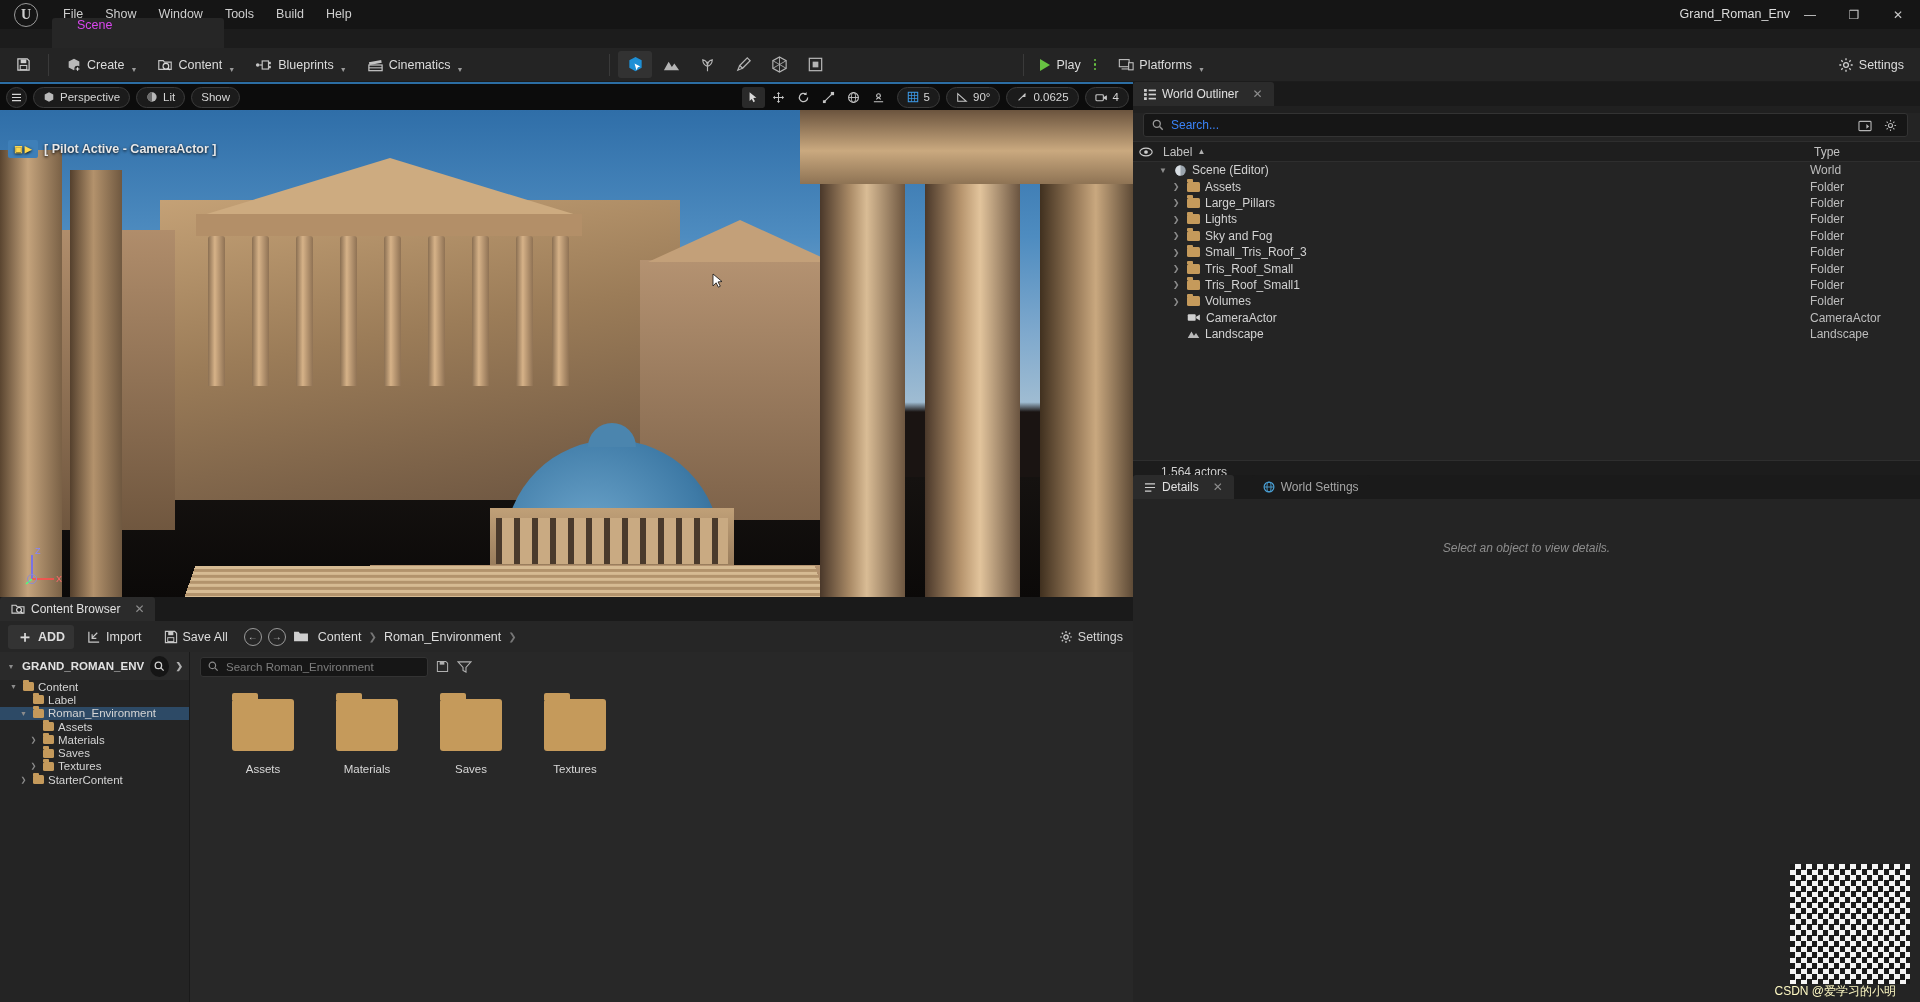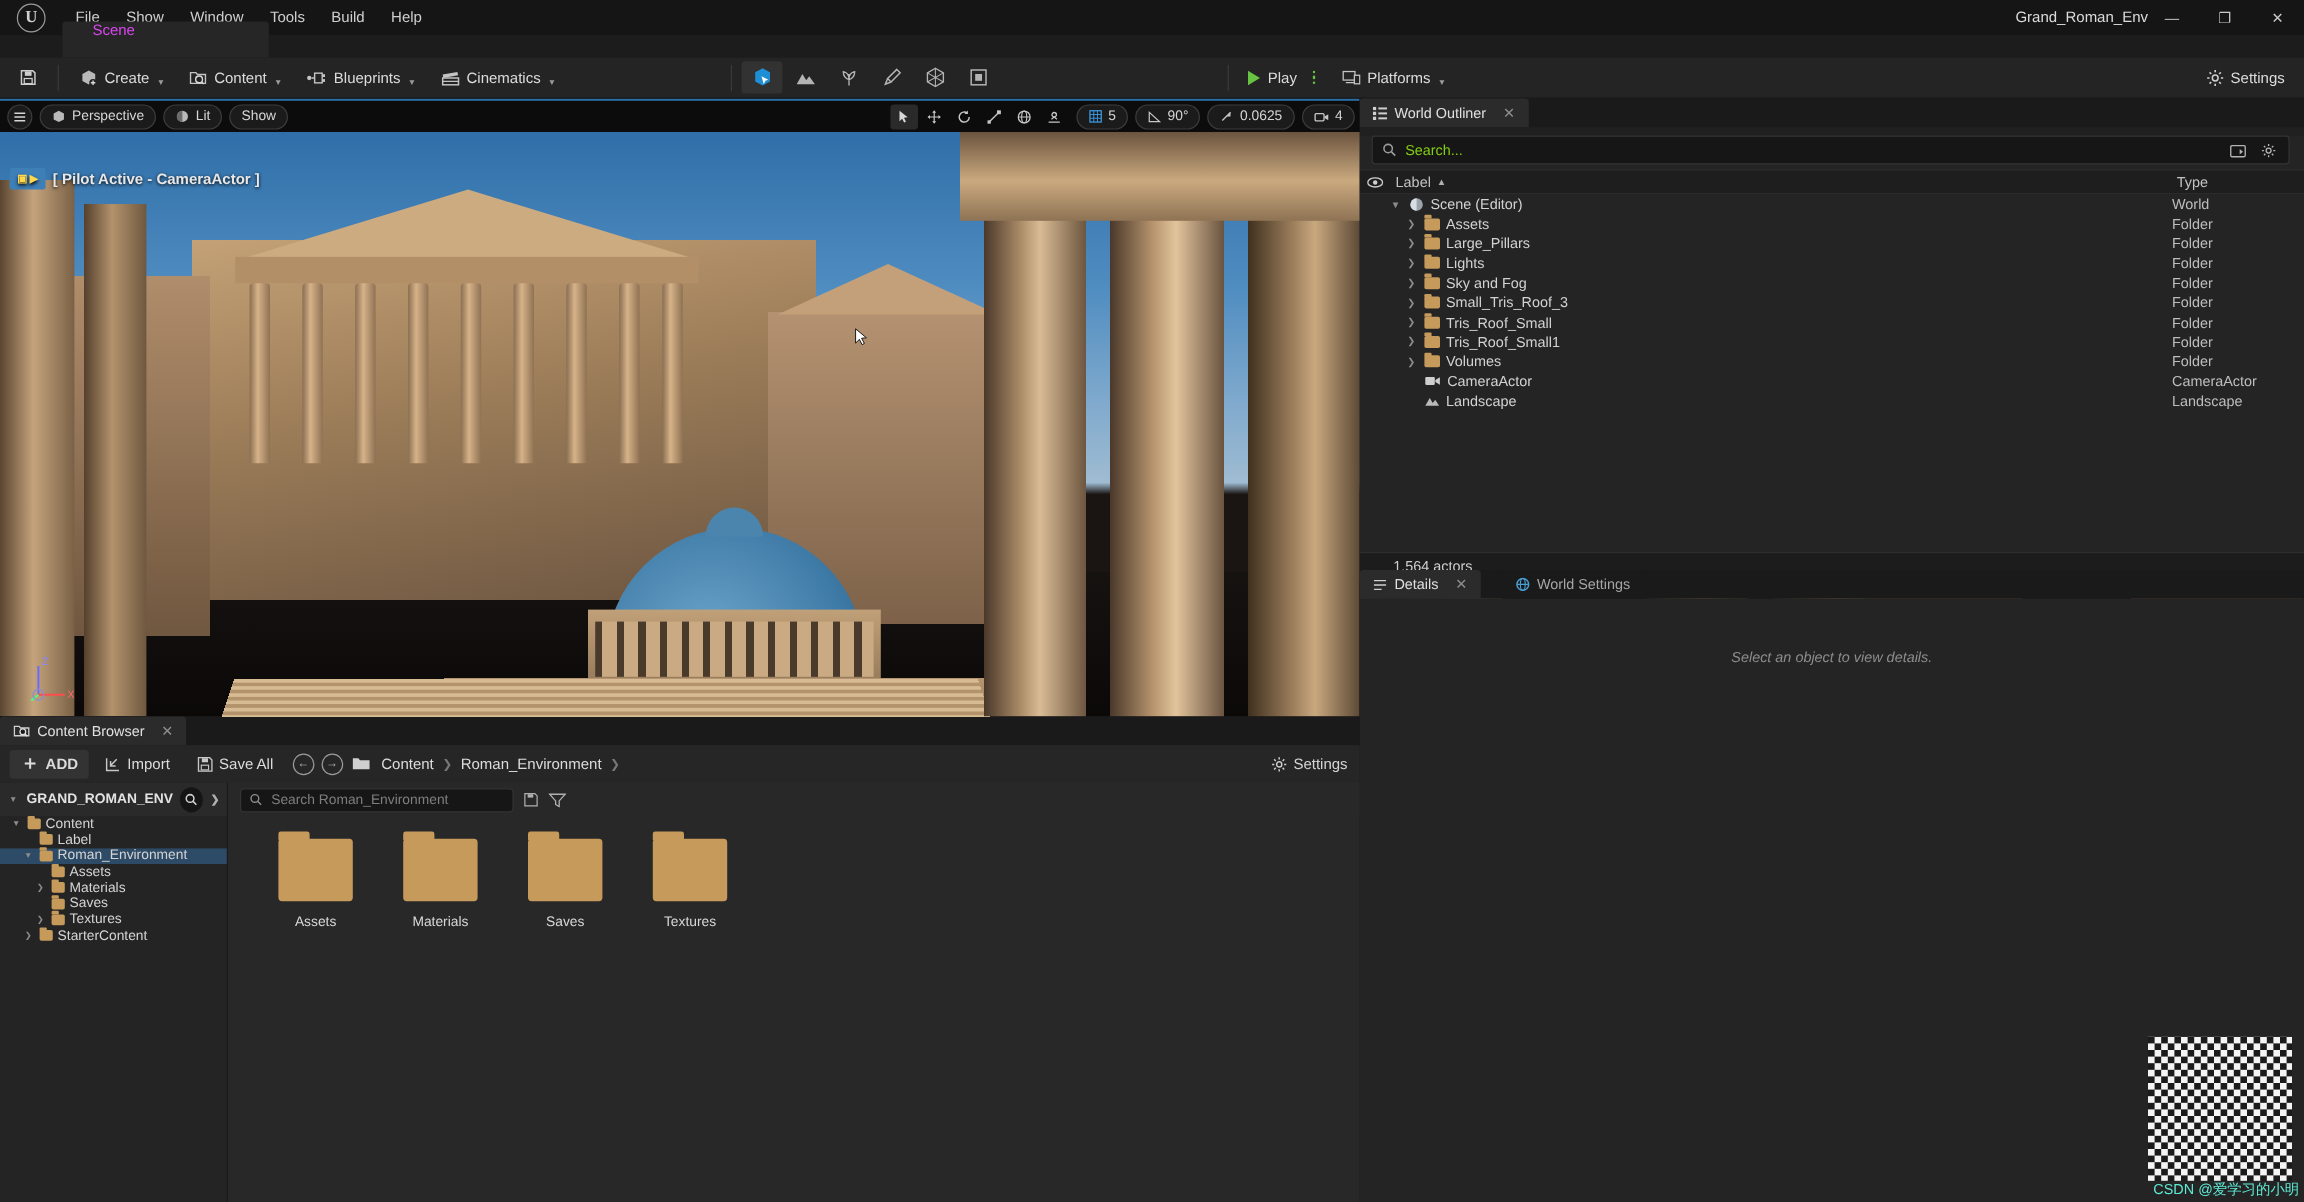--- a/index.html
+++ b/index.html
@@ -164,21 +164,21 @@
     background: #2b2b2b; font-size: 12px; color: #e0e0e0;
     border-top-left-radius: 3px; border-top-right-radius: 3px;
   }
   .ptab.inactive { background: #1a1a1a; color: #a6a6a6; margin-left: 18px; }
   .ptab .x { font-size: 12px; color: #8e8e8e; margin-left: 8px; }
   #outliner-body { background: #242424; height: 369px; position: relative; }
   #outliner-search {
     display: flex; align-items: center; gap: 7px;
     height: 24px; margin: 7px 12px 4px 10px;
     background: #161616; border: 1px solid #333; border-radius: 3px;
-    padding: 0 8px; font-size: 12px; color: #84cc16;
+    padding: 0 8px; font-size: 12px; color: #3b82f6;
   }
   #outliner-search .grow { flex: 1; }
   .sq-btn { width: 18px; height: 18px; display:flex; align-items:center; justify-content:center; color:#b4b4b4;}
   .out-header {
     display: flex; align-items: center; height: 21px;
     background: #1e1e1e; border-top: 1px solid #2e2e2e; border-bottom: 1px solid #2e2e2e;
     font-size: 12px; color: #c2c2c2;
   }
   .out-header .eye { width: 26px; display: flex; justify-content: center; }
   .out-header .lbl { flex: 1; padding-left: 4px; display: flex; align-items: center; gap: 5px; }
@@ -271,22 +271,22 @@
     background: #c59a5b; border-radius: 3px; position: relative;
   }
   .asset .thumb::before {
     content:''; position:absolute; left:0; top:-6px; width:26px; height:7px;
     background:#c59a5b; border-radius: 2px 2px 0 0;
   }
   .asset .nm { margin-top: 12px; font-size: 11.5px; color: #d8d8d8; }
 
   
   #wm {
-    position: absolute; right: 4px; bottom: 2px;
-    font-size: 12px; color: #5eead4; z-index: 20;
+    position: absolute; right: 24px; bottom: 2px;
+    font-size: 12px; color: #fef9c3; z-index: 20;
   }
   #qr {
     position: absolute; right: 10px; bottom: 18px; width: 120px; height: 120px;
     background: repeating-conic-gradient(#fff 0 25%, #1a1a1a 0 50%);
     background-size: 11px 11px; z-index: 19; opacity: .95;
   }
   svg { display: block; }
 </style>
 </head>
 <body>

